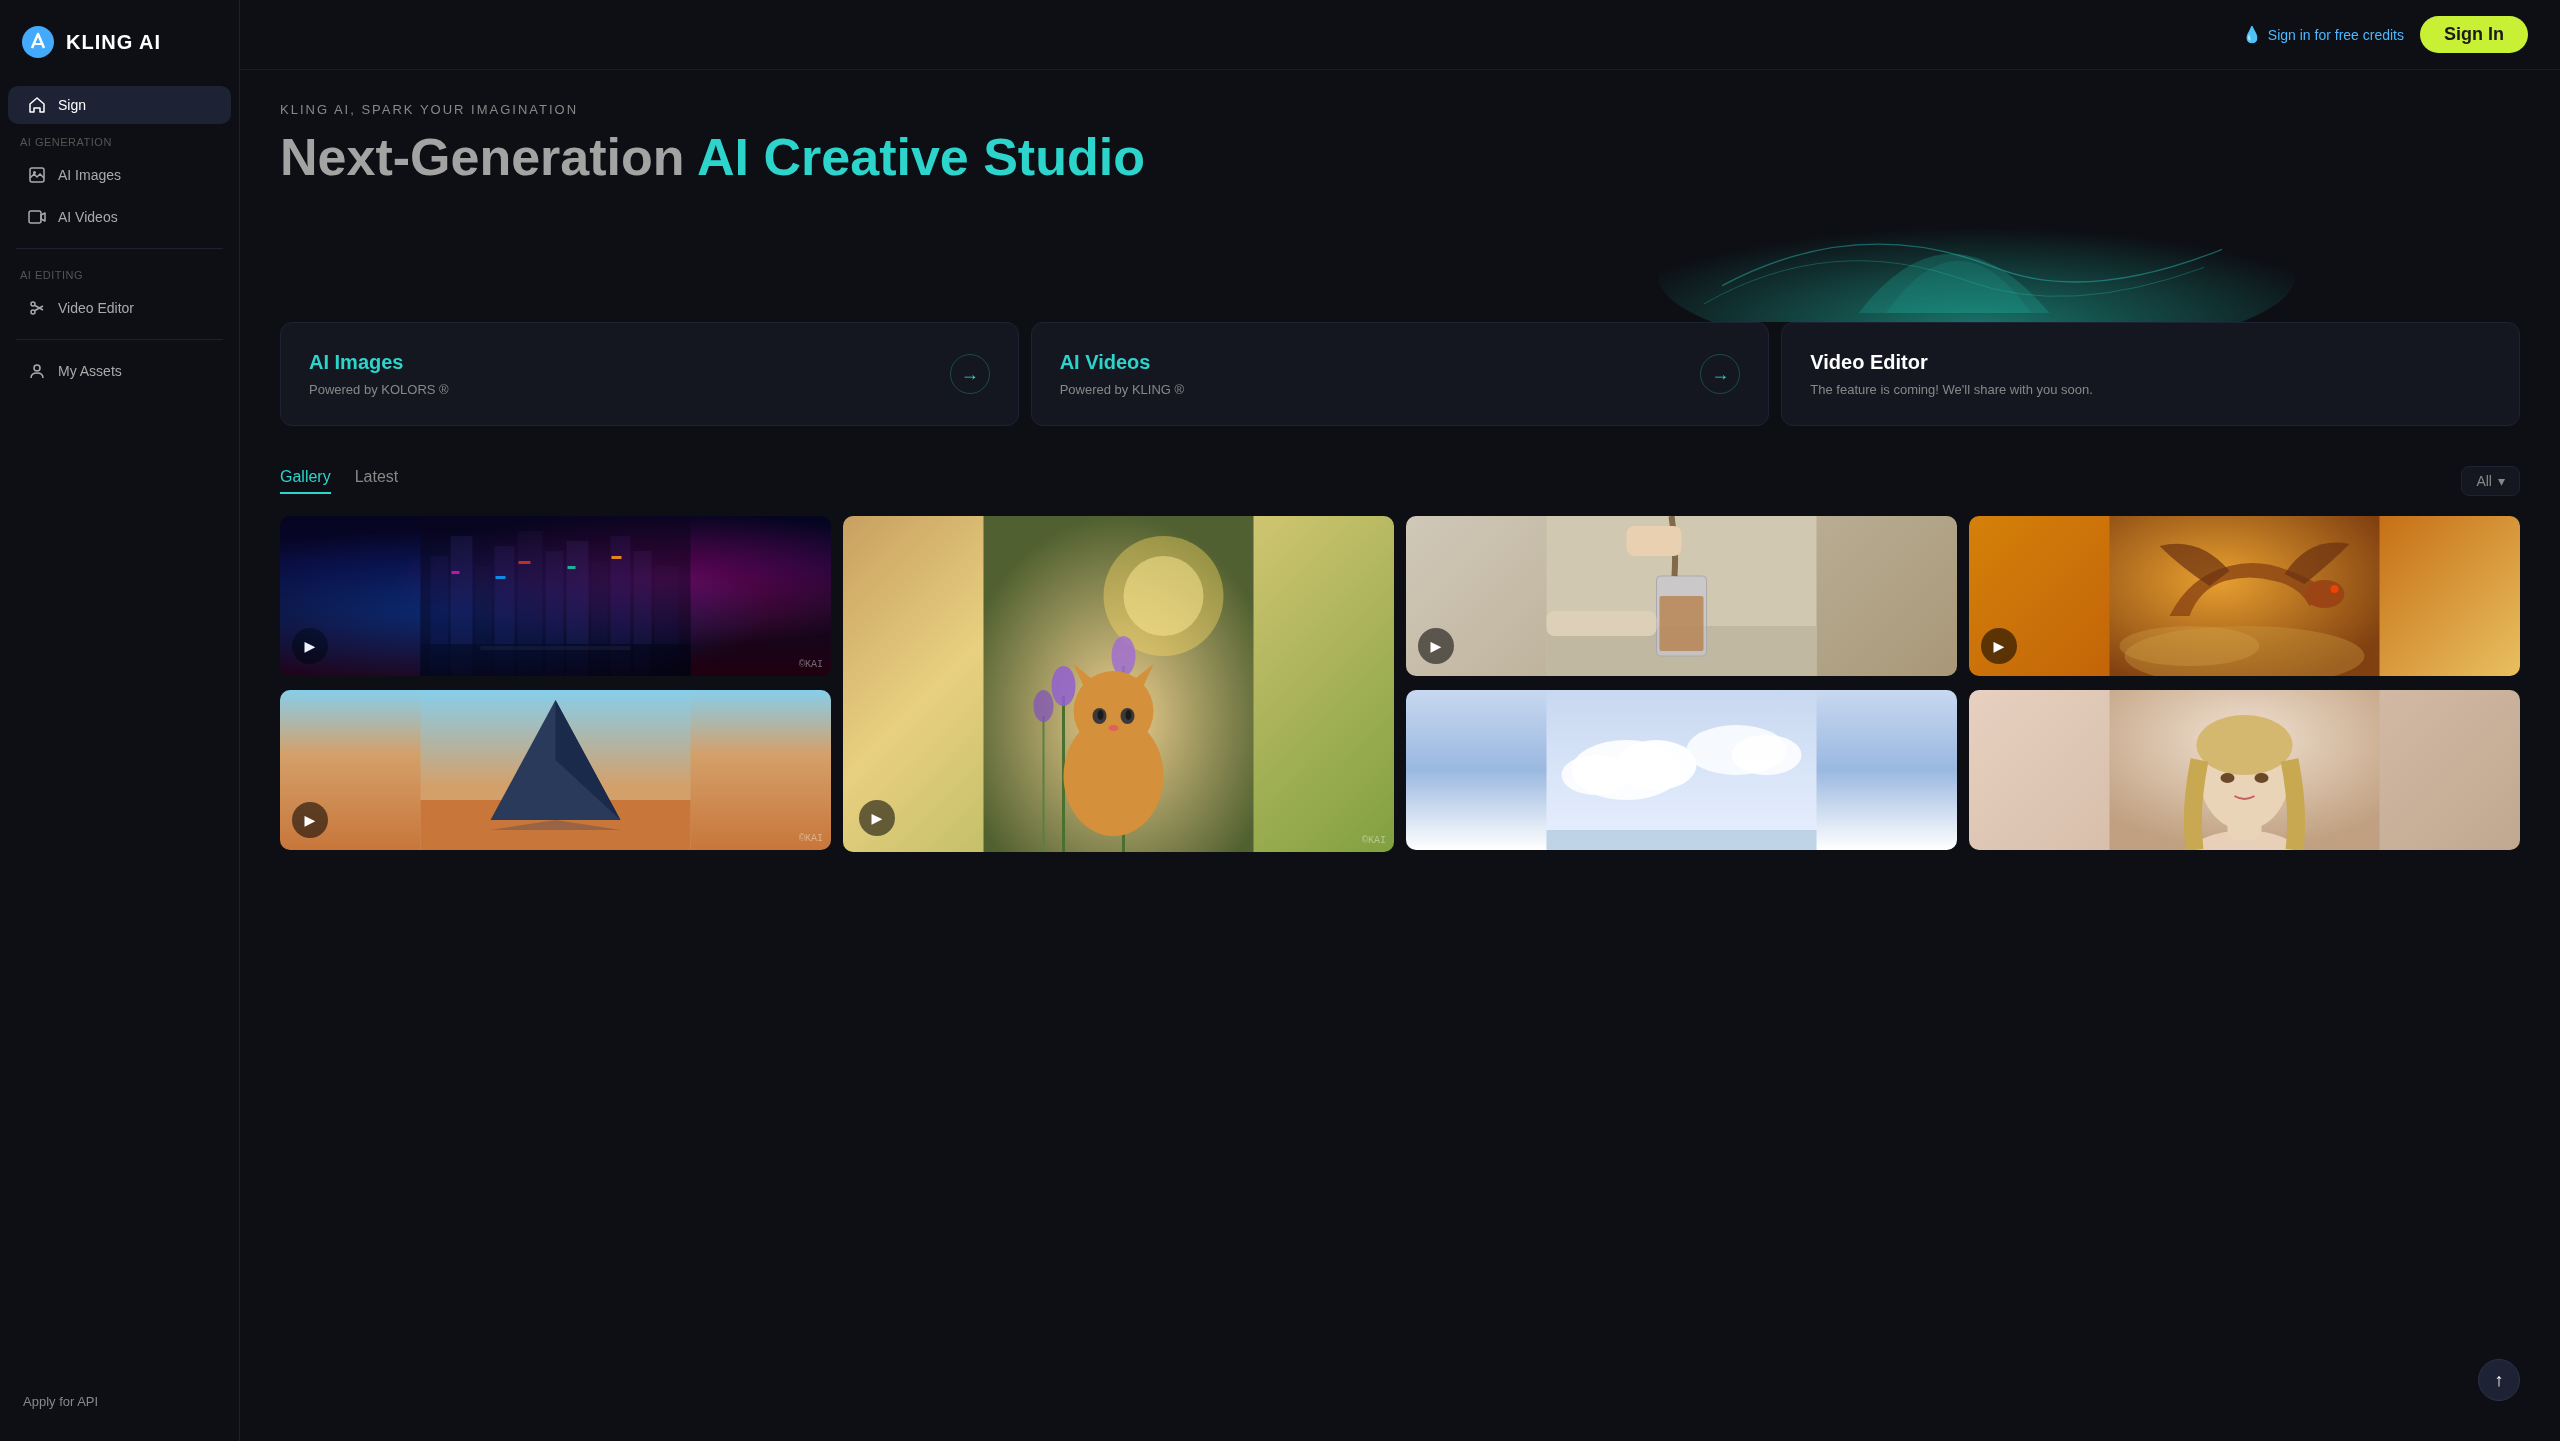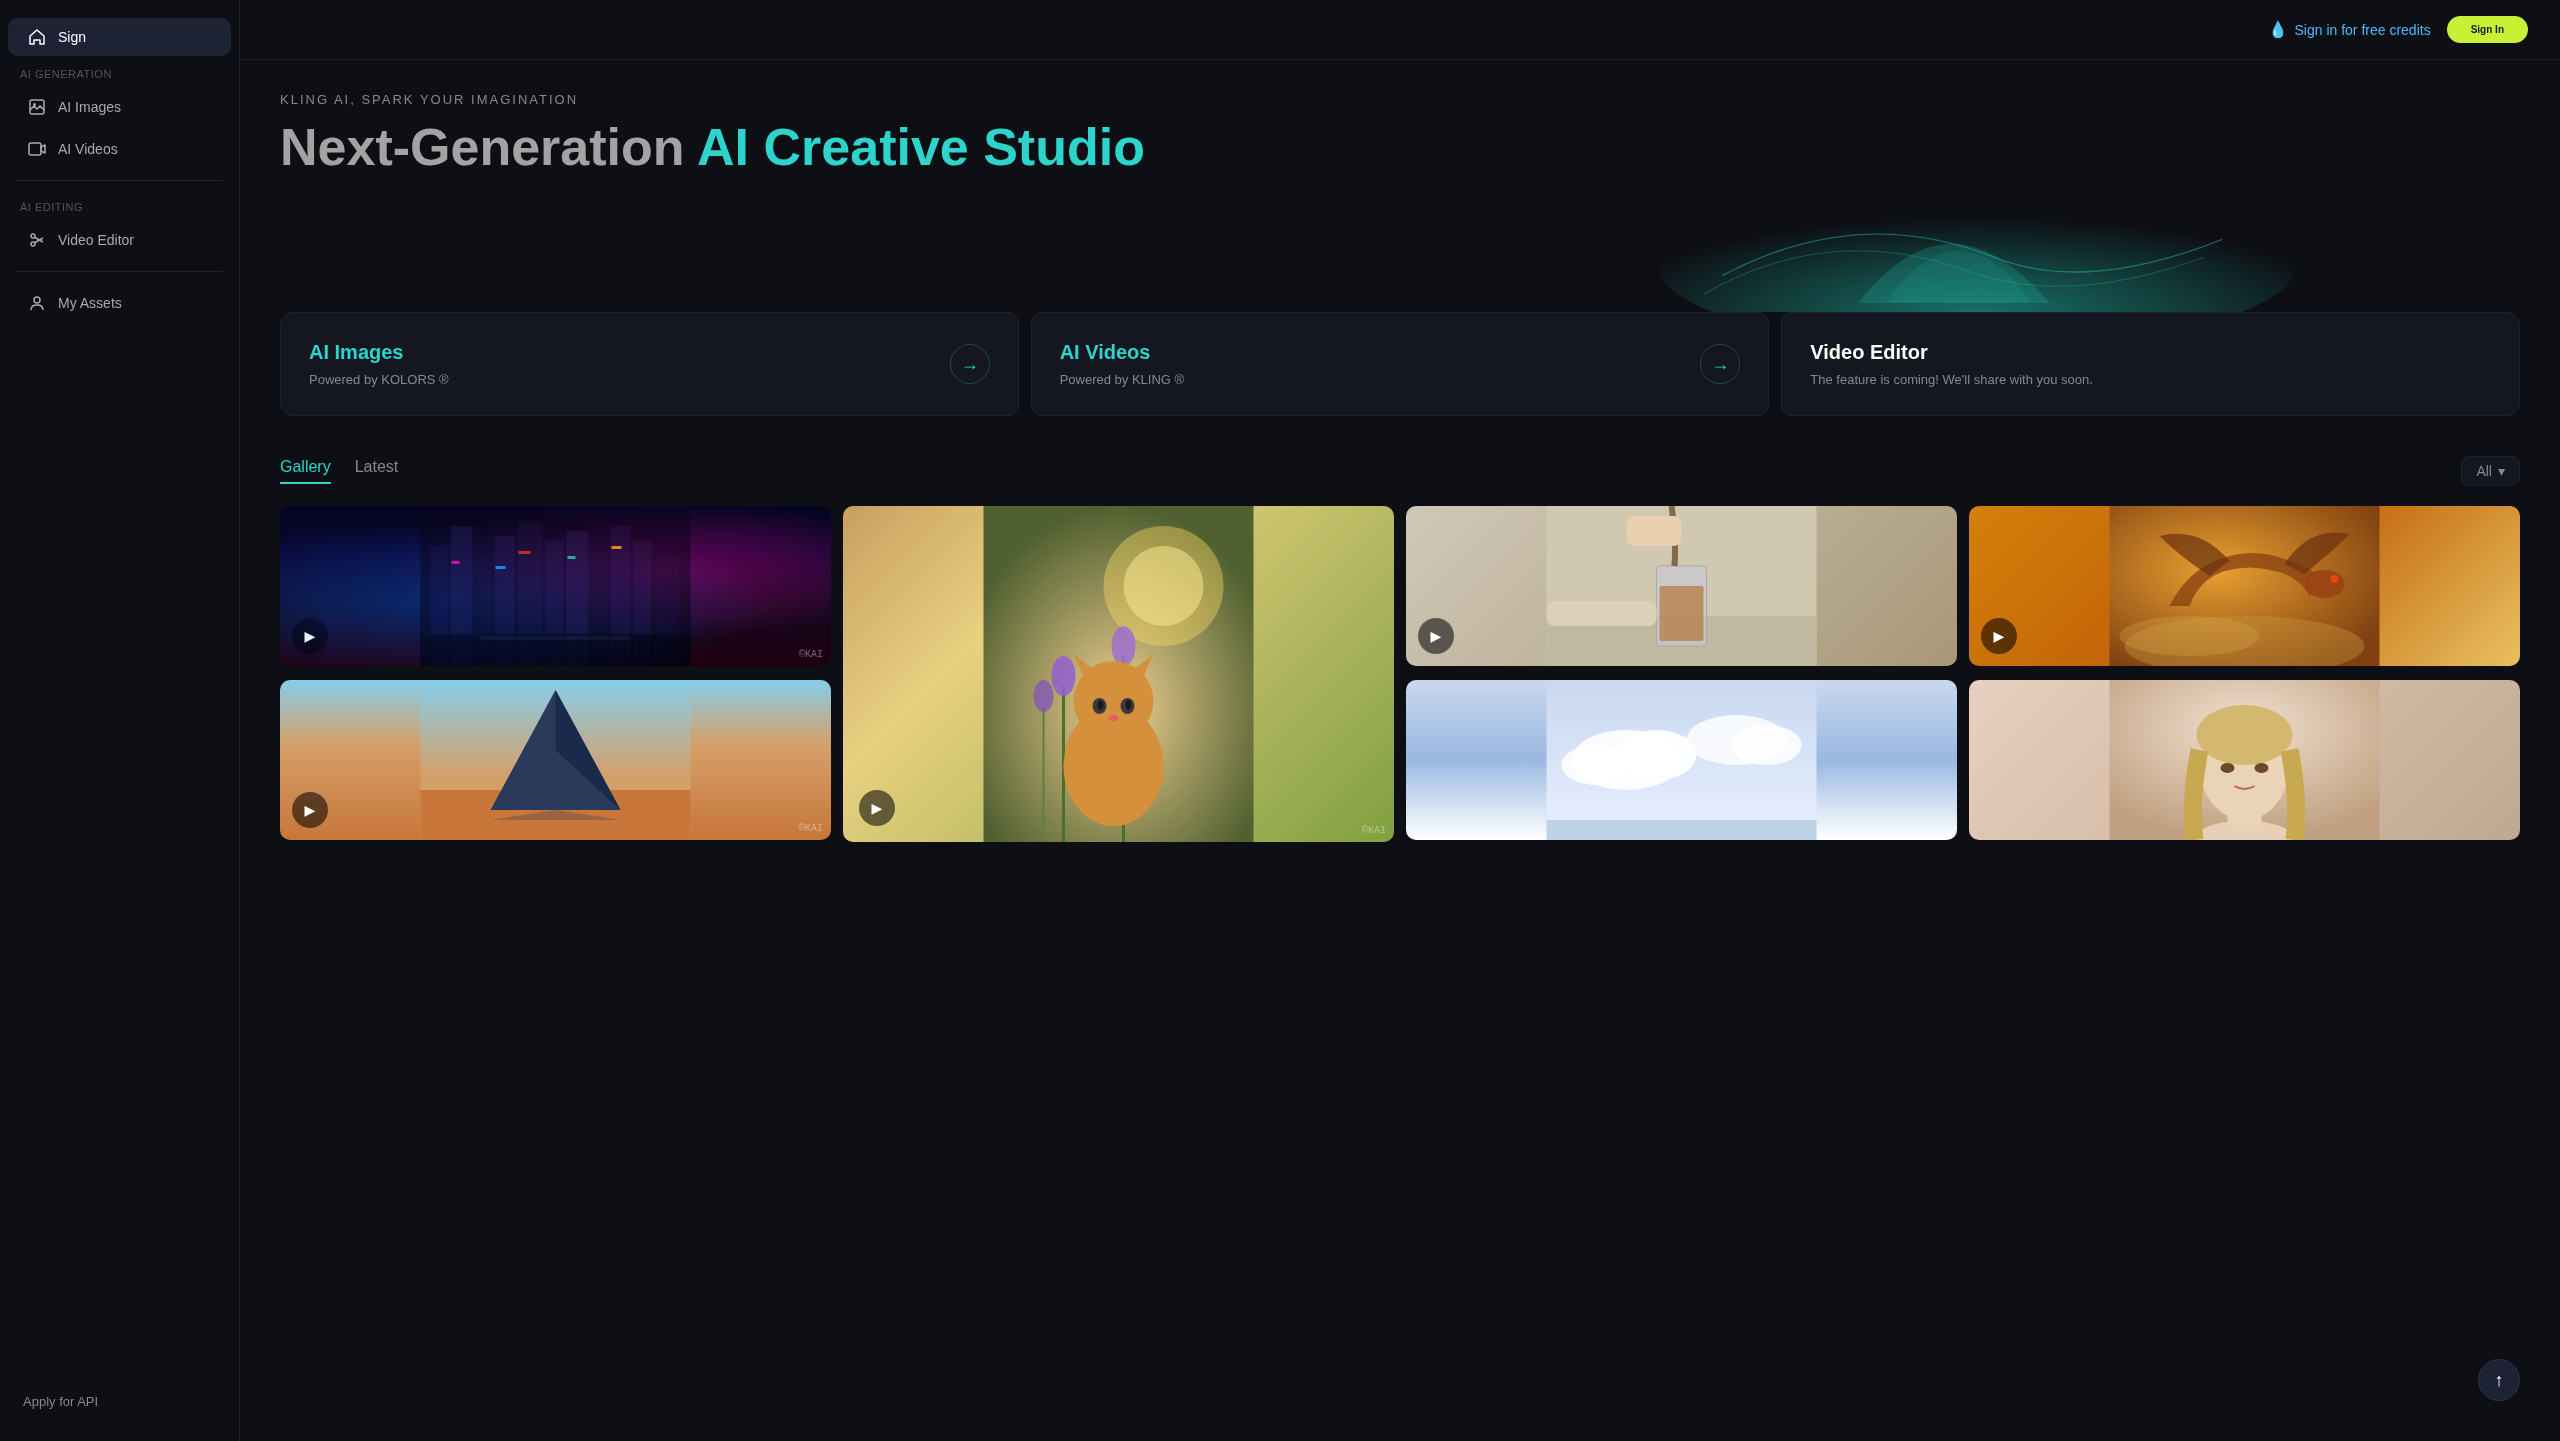--- a/index.html
+++ b/index.html
@@ -111,21 +111,21 @@
       color: #4db8ff;
       cursor: pointer;
     }
     .drop-icon { font-size: 16px; }
     .sign-in-btn {
       background: #c8f135;
       color: #1a1a1a;
       border: none;
       border-radius: 20px;
       padding: 8px 24px;
-      font-size: 10px;
+      font-size: 18px;
       font-weight: 600;
       cursor: pointer;
     }
 
     
     .content {
       flex: 1;
       overflow-y: auto;
       padding: 32px 40px;
       background: #0d0f14;
@@ -324,20 +324,35 @@
     }
 
     .content::-webkit-scrollbar { width: 6px; }
     .content::-webkit-scrollbar-track { background: transparent; }
     .content::-webkit-scrollbar-thumb { background: #2a2d3e; border-radius: 3px; }
   </style>
 </head>
 <body>
 
 <aside class="sidebar">
+  <div class="sidebar-logo">
+    <svg class="logo-icon" viewBox="0 0 36 36" fill="none" xmlns="http://www.w3.org/2000/svg">
+      <circle cx="18" cy="18" r="16" fill="url(#logoGrad)"></circle>
+      <path d="M12 24 L18 10 L24 24" stroke="#fff" stroke-width="2.5" fill="none" stroke-linejoin="round"></path>
+      <path d="M14 20 L22 20" stroke="#fff" stroke-width="2"></path>
+      <defs>
+        <linearGradient id="logoGrad" x1="0" y1="0" x2="36" y2="36">
+          <stop offset="0%" stop-color="#4af"></stop>
+          <stop offset="50%" stop-color="#3a8"></stop>
+          <stop offset="100%" stop-color="#c8f135"></stop>
+        </linearGradient>
+      </defs>
+    </svg>
+    <span class="logo-text">KLING AI</span>
+  </div>
 
   <div class="sidebar-item active">
     <span class="item-icon">
       <svg width="18" height="18" viewBox="0 0 18 18" fill="none">
           <path d="M2 8L9 2L16 8V16H12V12H6V16H2V8Z" stroke="currentColor" stroke-width="1.5" fill="none" stroke-linejoin="round"></path>
         </svg>
     </span>
     <span>Sign</span>
   </div>
 

